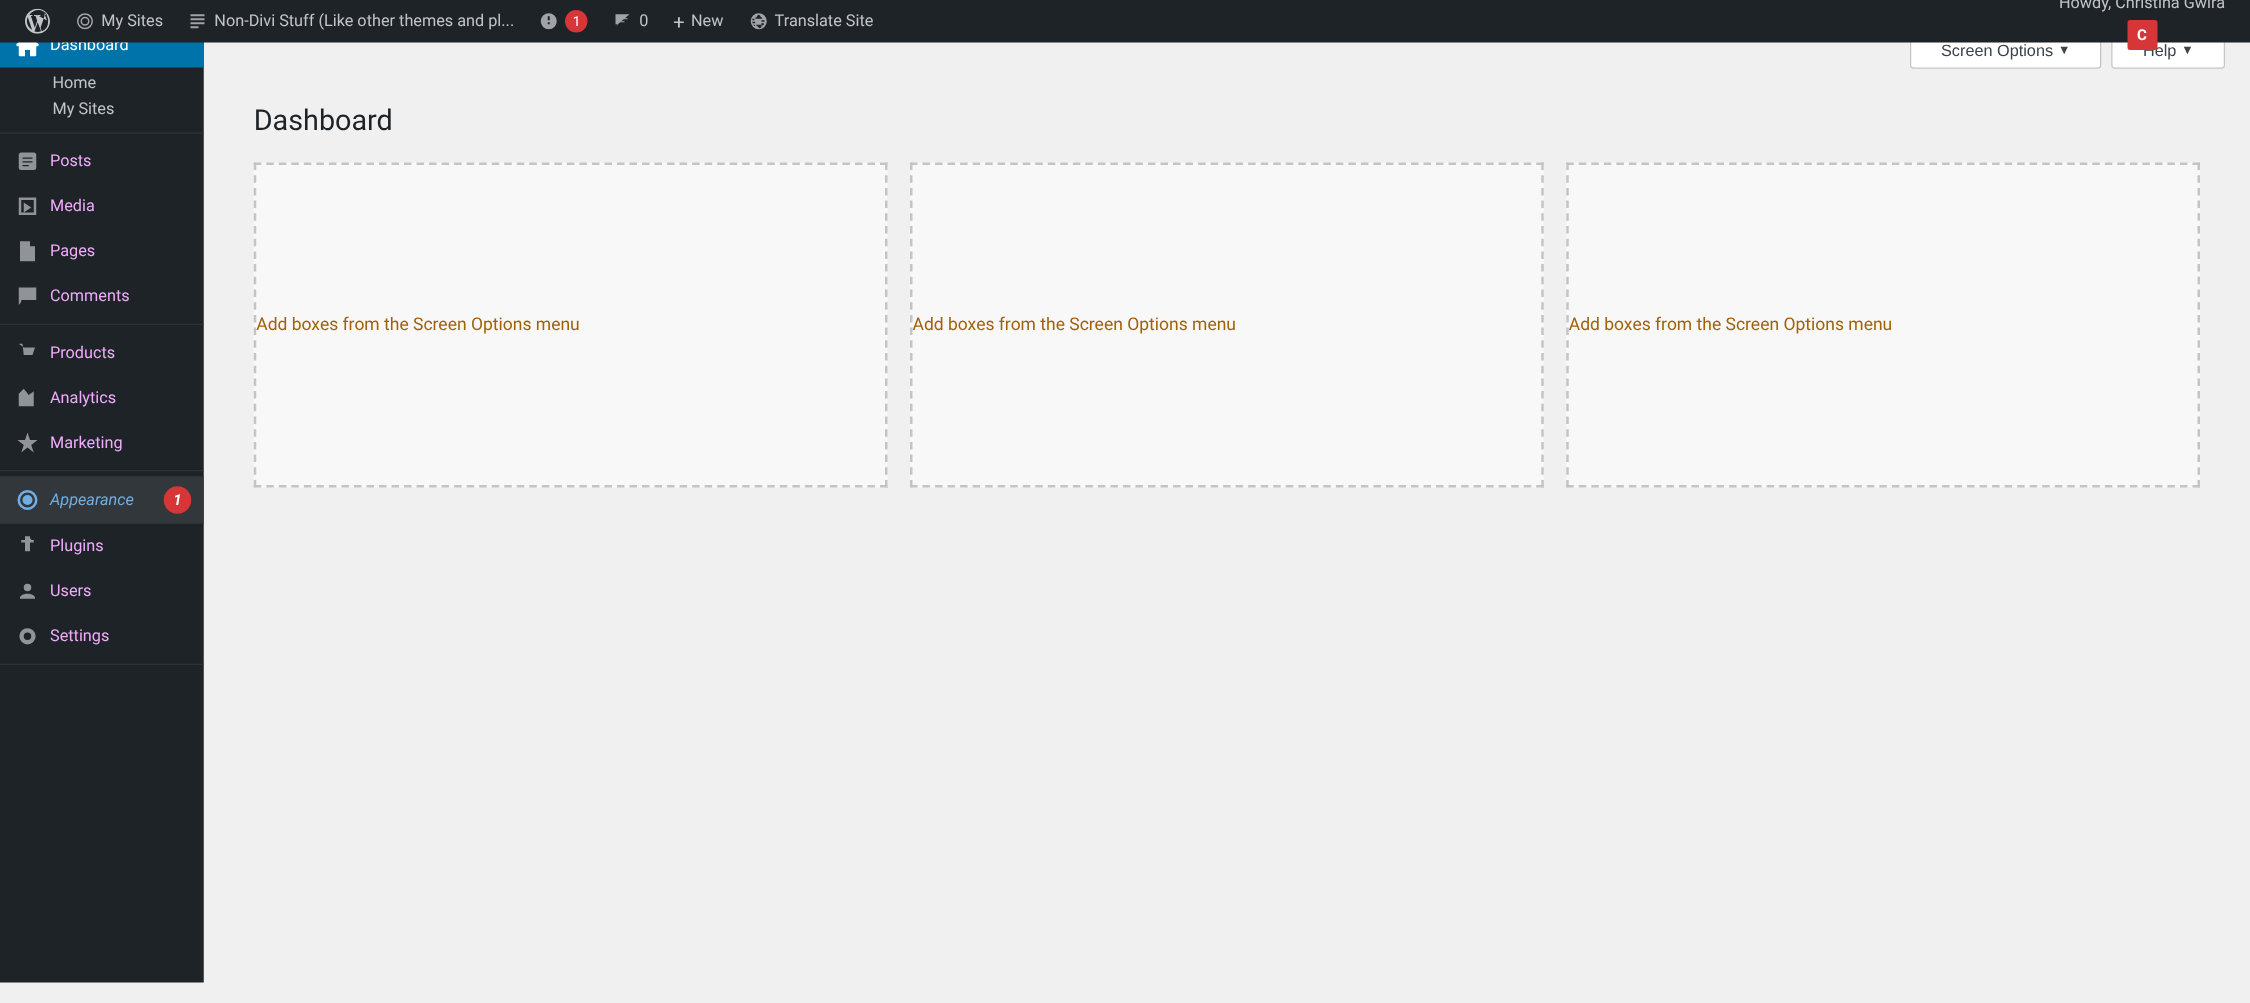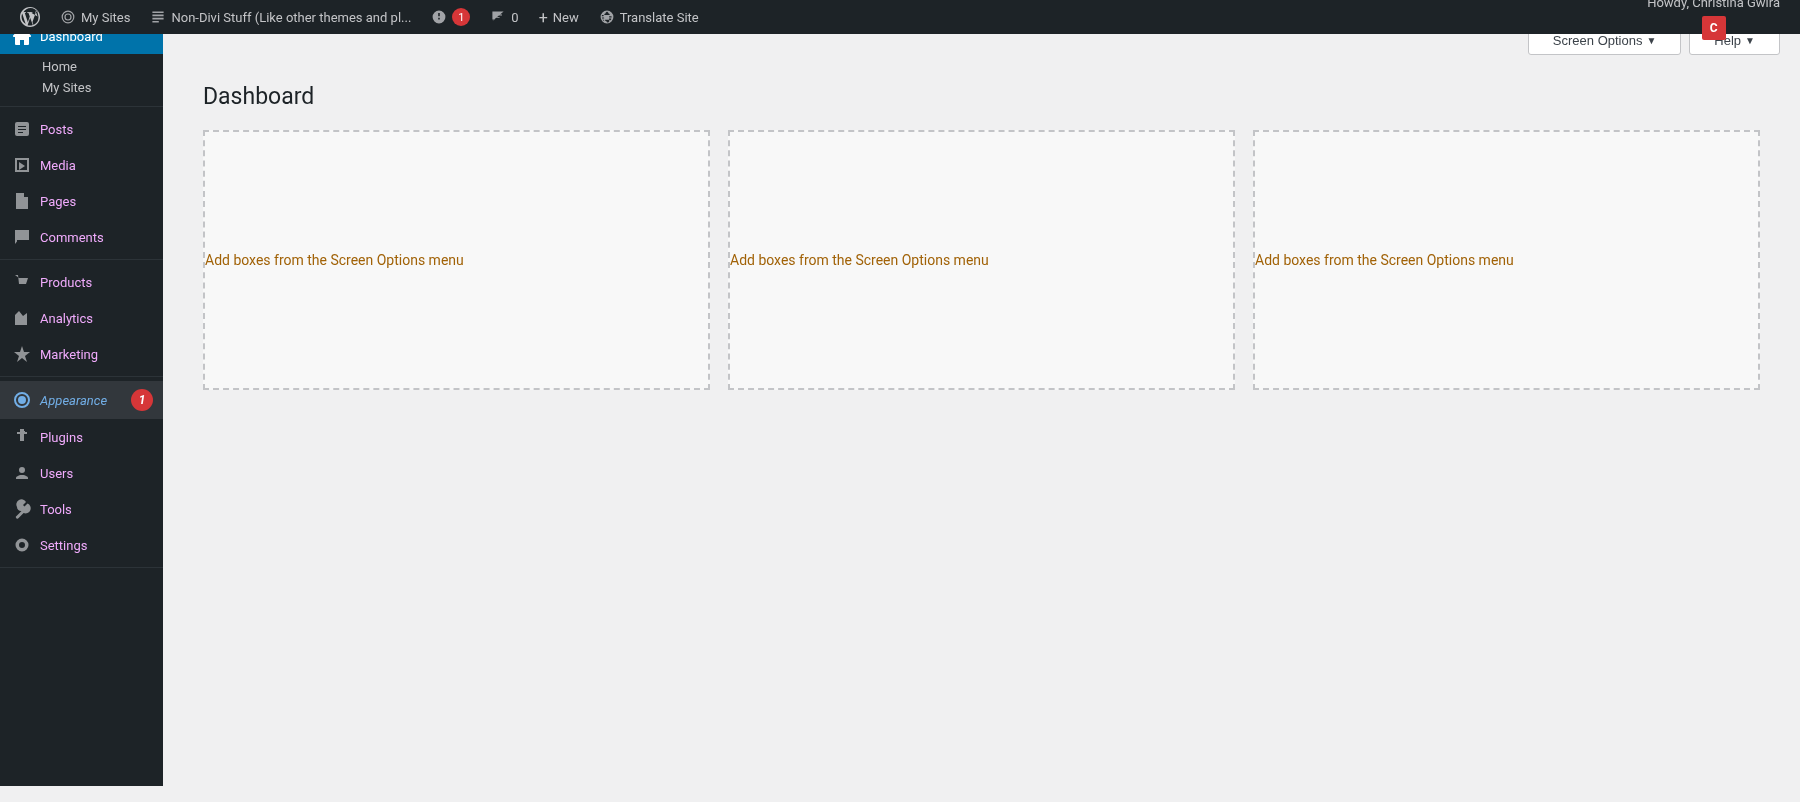--- a/index.html
+++ b/index.html
@@ -389,28 +389,20 @@
 
       <li class="menu-item">
         <a href="#">
           <svg class="menu-icon" viewBox="0 0 20 20">
               <path d="M10 4a3 3 0 100 6 3 3 0 000-6zm0 8c-4 0-6 2-6 3v1h12v-1c0-1-2-3-6-3z"></path>
             </svg>
           <span>Users</span>
         </a>
       </li>
 
-      <li class="menu-item">
-        <a href="#">
-          <svg class="menu-icon" viewBox="0 0 20 20">
-              <path d="M15.5 4.5l-3 3-1.5-1.5 3-3A4 4 0 005 8a4 4 0 004.5 3.95l-5 5a1.5 1.5 0 102.1 2.1l5-5A4 4 0 0015.5 4.5z"></path>
-            </svg>
-          <span>Tools</span>
-        </a>
-      </li>
 
       <li class="menu-item">
         <a href="#">
           <svg class="menu-icon" viewBox="0 0 20 20">
               <path d="M10 7a3 3 0 100 6 3 3 0 000-6zm-6.5 3a6.5 6.5 0 0113 0 6.5 6.5 0 01-13 0z"></path>
             </svg>
           <span>Settings</span>
         </a>
       </li>
 

